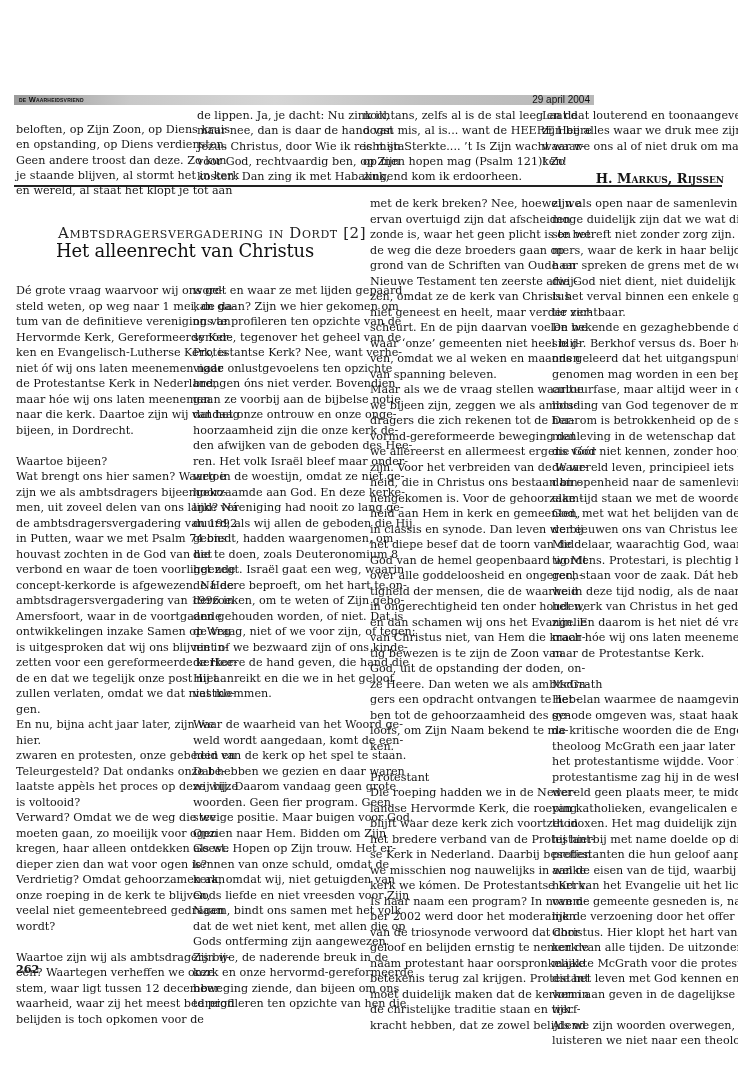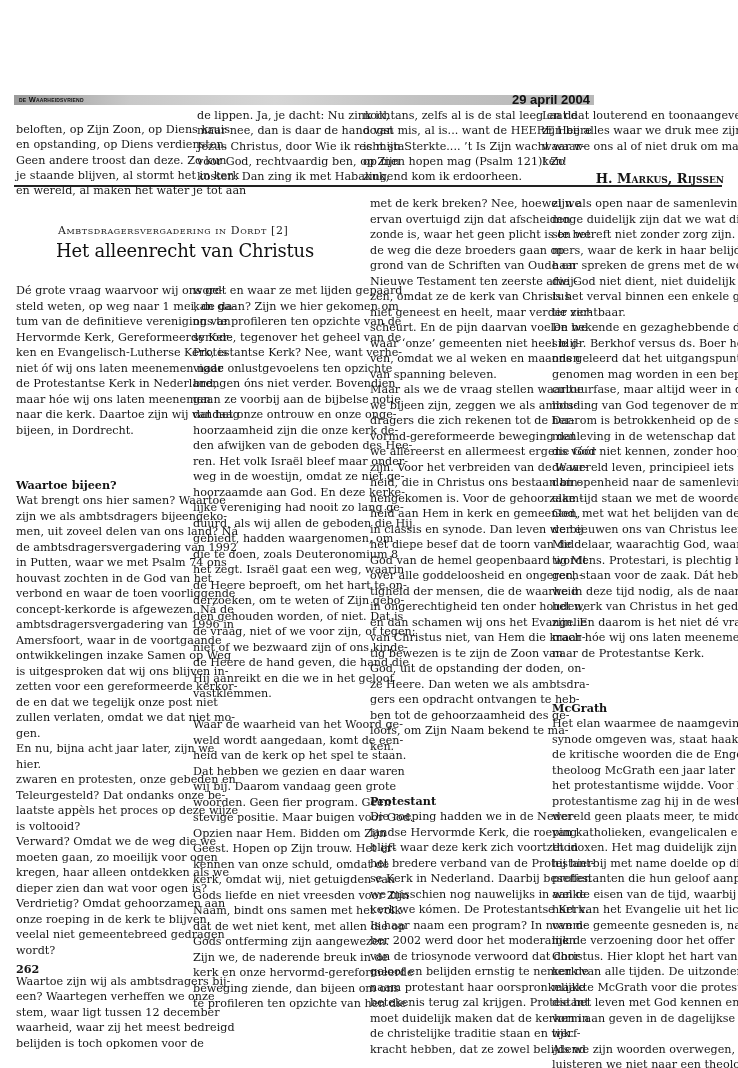--- a/index.html
+++ b/index.html
@@ -11,61 +11,61 @@
     .header-bar {
       position: absolute; left: 14px; top: 95px; width: 580px; height: 10px;
       background: linear-gradient(90deg, #9a9a9a 0%, #c8c8c8 20%, #d6d6d6 45%, #c2c2c2 70%, #b8b8b8 100%);
     }
     .header-bar .mag {
       position: absolute; left: 5px; top: 0px; font-size: 7.5px; font-weight: bold;
       font-variant: small-caps; letter-spacing: 0.2px; line-height: 10px; color: #111;
       font-family: "Liberation Sans", sans-serif;
     }
     .header-bar .date {
-      position: absolute; right: 4px; top: 0px; font-size: 13px; font-weight: bold;
+      position: absolute; right: 4px; top: 0px; font-size: 10px; font-weight: normal;
       line-height: 10px; color: #111; font-family: "Liberation Sans", sans-serif;
     }
     .top-cols { position: absolute; left: 16px; top: 108px; width: 706px; height: 76px; }
     .col { position: absolute; font-size: 11.2px; line-height: 15.3px; }
     .line { white-space: nowrap; display: block; }
     .top-rule {
       position: absolute; left: 14px; top: 185px; width: 708px; height: 2px; background: #222;
     }
     .sig {
       display: block; text-align: right; font-weight: bold; font-variant: small-caps;
       font-size: 13px; margin-top: 2px;
     }
     .kicker {
-      position: absolute; left: 58px; top: 224px; font-size: 11px; letter-spacing: 0.6px;
+      position: absolute; left: 58px; top: 224px; font-size: 15px; letter-spacing: 0.6px;
       font-variant: small-caps; color: #222;
     }
     .title {
       position: absolute; left: 56px; top: 240px; font-size: 18px; color: #111;
       letter-spacing: -0.2px;
     }
     .body-col { position: absolute; font-size: 11.2px; line-height: 15.5px; }
-    .subhead { font-weight: bold; margin-top: 24px; }
+    .subhead { font-weight: normal; }
     .gap { display: block; height: 15.5px; }
     .pagenum { font-weight: bold; }
   </style>
 </head>
 <body>
 
 <div class="header-bar">
   <span class="mag">de Waarheidsvriend</span>
   <span class="date">29 april 2004</span>
 </div>
 
 <div class="top-cols">
   <div class="col" id="top-col-0" style="left:0px; top:14px;">
       <span class="line">beloften, op Zijn Zoon, op Diens kruis</span>
       <span class="line">en opstanding, op Diens verdiensten.</span>
       <span class="line">Geen andere troost dan deze. Zo kun</span>
       <span class="line">je staande blijven, al stormt het in kerk</span>
-      <span class="line">en wereld, al maken het water je tot aan</span>
+      <span class="line">en wereld, al staat het klopt je tot aan</span>
     </div>
   <div class="col" id="top-col-1" style="left:181px; top:0px;">
       <span class="line">de lippen. Ja, je dacht: Nu zink ik,</span>
       <span class="line">maar nee, dan is daar de hand van</span>
       <span class="line">Jezus Christus, door Wie ik recht sta</span>
       <span class="line">voor God, rechtvaardig ben, op Zijn</span>
       <span class="line">kosten. Dan zing ik met Habakuk,</span>
     </div>
   <div class="col" id="top-col-2" style="left:347px; top:0px;">
       <span class="line">nochtans, zelfs al is de stal leeg en de</span>

